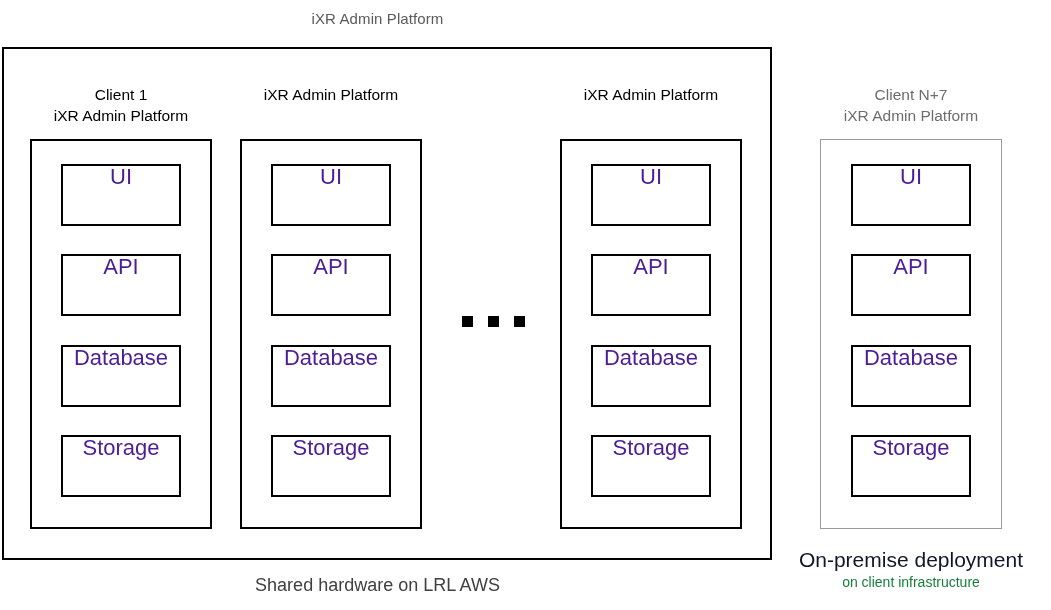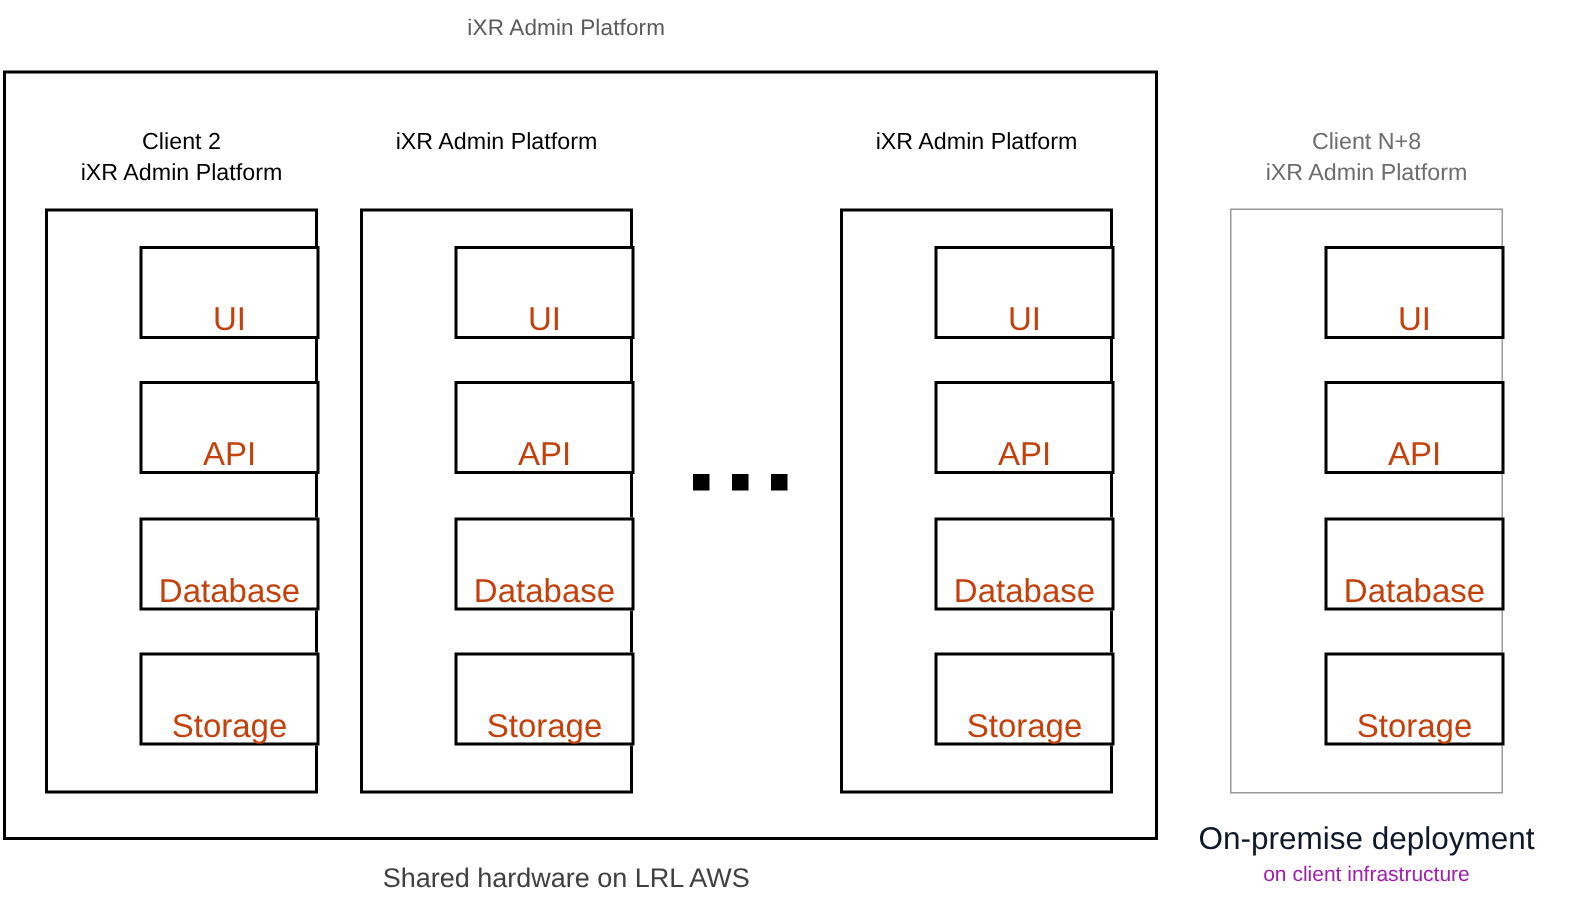--- a/index.html
+++ b/index.html
@@ -76,26 +76,25 @@
     display: block;
   }
 
   
   .service-box {
     position: absolute;
     box-sizing: border-box;
     border: 2px solid #000000;
     background: #ffffff;
     display: flex;
-    align-items: flex-end;
+    align-items: flex-start;
     justify-content: center;
     font-size: 22px;
-    color: #c2410c;
+    color: #4c1d95;
     line-height: 1;
-    margin-left: 32px;
   }
 
   
   .ellipsis {
     position: absolute;
     left: 462px;
     top: 316px;
     display: flex;
     gap: 15px;
   }
@@ -125,36 +124,36 @@
   }
   .caption-onprem .primary {
     display: block;
     font-size: 21px;
     color: #0f172a;
     white-space: nowrap;
   }
   .caption-onprem .secondary {
     display: block;
     font-size: 14px;
-    color: #a21caf;
+    color: #15803d;
     margin-top: 2px;
     white-space: nowrap;
   }
 </style>
 </head>
 <body>
 
 <div class="canvas">
 
   <div class="diagram-title">iXR Admin Platform</div>
 
   <div class="shared-container"></div>
 
   <div class="client-header" style="left:30px; top:84px; width:182px;">
-    <span class="line">Client 2</span>
+    <span class="line">Client 1</span>
     <span class="line">iXR Admin Platform</span>
   </div>
   <div class="client-column shared" style="left:30px; top:139px; width:182px; height:390px;"></div>
   <div class="service-box" style="left:61px; top:164px; width:120px; height:62px;">
     <span>UI</span>
   </div>
   <div class="service-box" style="left:61px; top:254px; width:120px; height:62px;">
     <span>API</span>
   </div>
   <div class="service-box" style="left:61px; top:345px; width:120px; height:62px;">
@@ -198,21 +197,21 @@
     <span>API</span>
   </div>
   <div class="service-box" style="left:591px; top:345px; width:120px; height:62px;">
     <span>Database</span>
   </div>
   <div class="service-box" style="left:591px; top:435px; width:120px; height:62px;">
     <span>Storage</span>
   </div>
 
   <div class="client-header muted" style="left:820px; top:84px; width:182px;">
-    <span class="line">Client N+8</span>
+    <span class="line">Client N+7</span>
     <span class="line">iXR Admin Platform</span>
   </div>
   <div class="client-column onprem" style="left:820px; top:139px; width:182px; height:390px;"></div>
   <div class="service-box" style="left:851px; top:164px; width:120px; height:62px;">
     <span>UI</span>
   </div>
   <div class="service-box" style="left:851px; top:254px; width:120px; height:62px;">
     <span>API</span>
   </div>
   <div class="service-box" style="left:851px; top:345px; width:120px; height:62px;">

